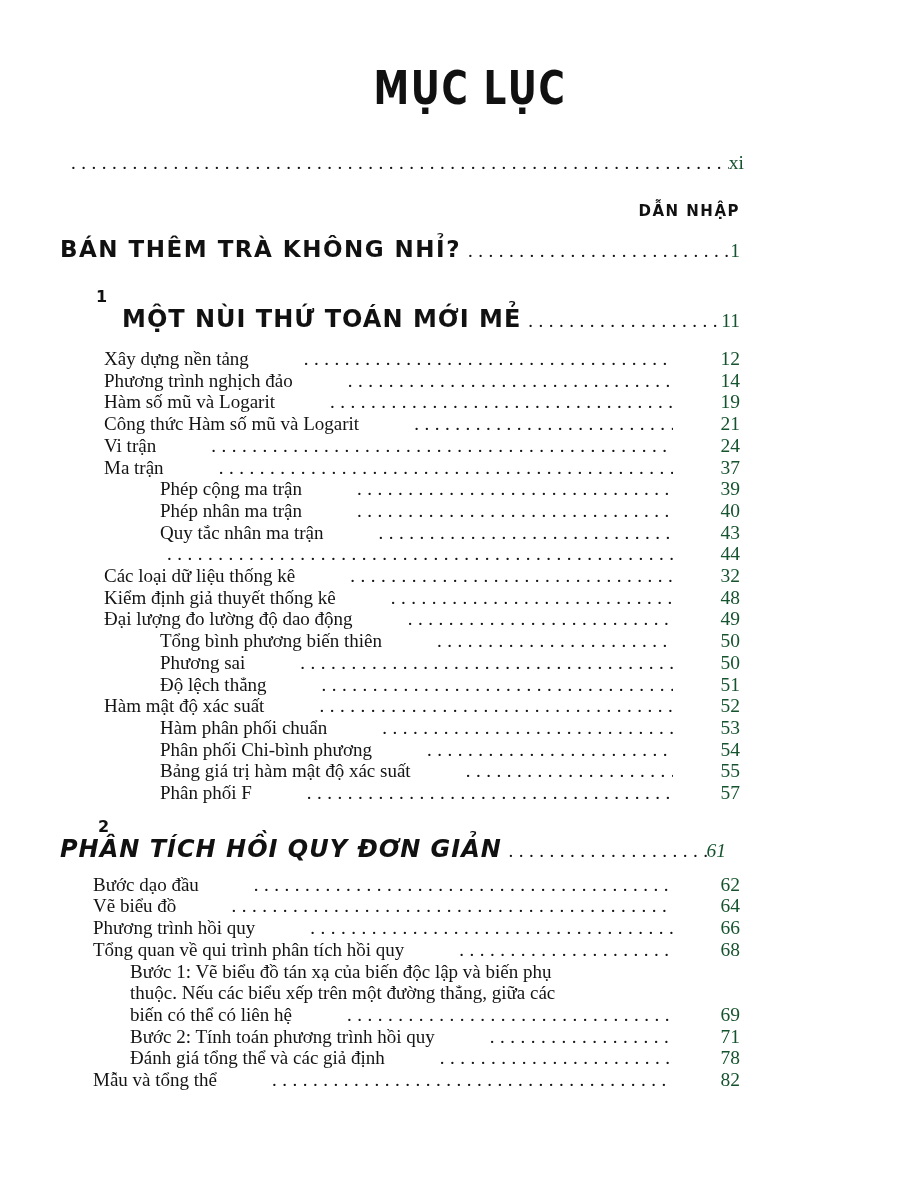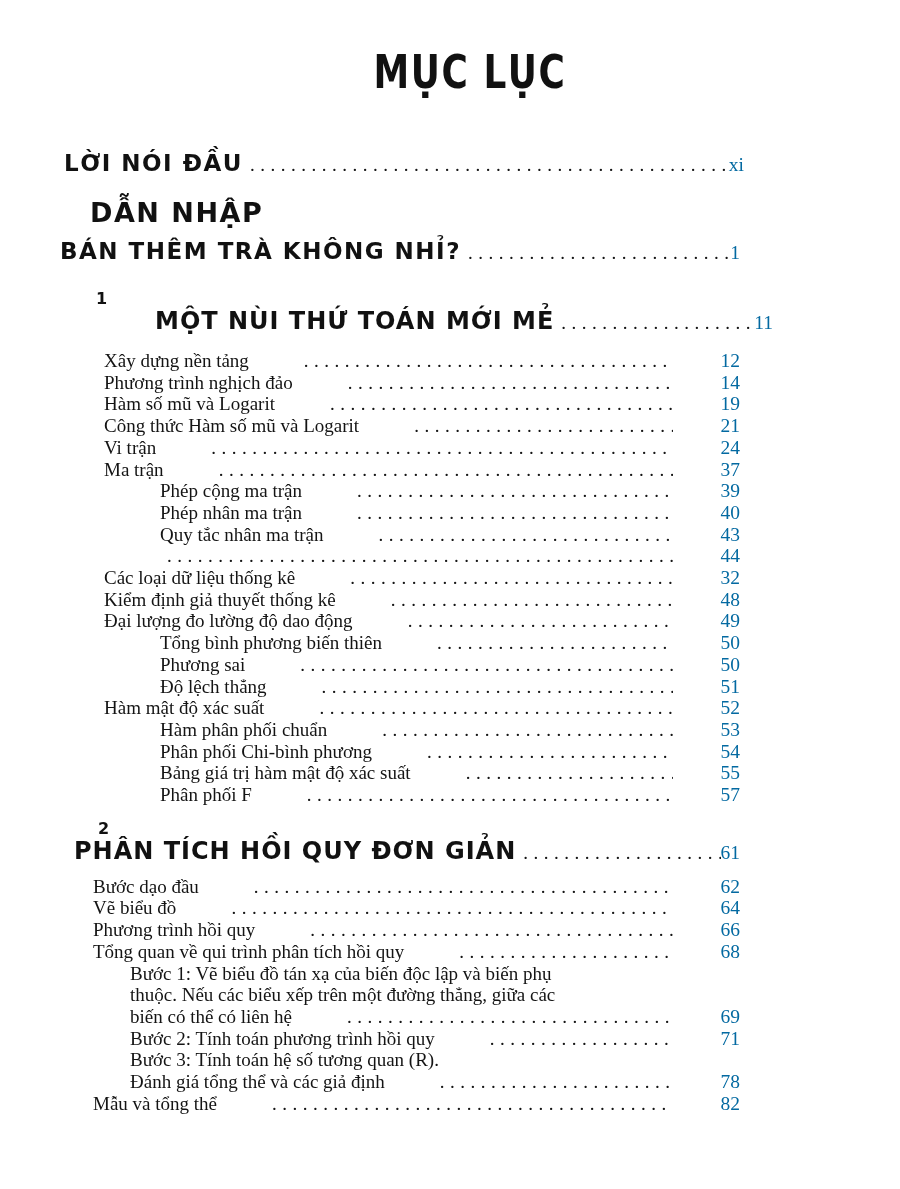--- a/index.html
+++ b/index.html
@@ -12,21 +12,21 @@
   }
   .sheet { position: relative; width: 900px; height: 1189px; background: #ffffff; }
 
   
   .display {
     font-family: "DejaVu Sans", "Liberation Sans", sans-serif;
     font-weight: 700;
     color: #111111;
   }
 
-  .title-wrap { padding-top: 48px; text-align: center; }
+  .title-wrap { padding-top: 64px; text-align: center; }
   h1.title {
     margin: 0;
     font-size: 46px;
     line-height: 48px;
     letter-spacing: 2px;
     transform: translateX(20px) scaleX(0.78);
   }
 
   .content { position: absolute; left: 60px; top: 94px; width: 680px; }
 
@@ -41,41 +41,41 @@
     font-family: "Liberation Serif", "DejaVu Serif", serif;
     font-size: 19px;
     letter-spacing: 5.5px;
     padding: 0 3px 0 7px;
     color: #161616;
   }
   .pagenum {
     font-family: "Liberation Serif", "DejaVu Serif", serif;
     font-size: 19.5px;
     white-space: nowrap;
-    color: #0369a1;
+    color: #14532d;
   }
 
   .display-row { line-height: 26px; }
   .display-row .label { font-size: 23px; letter-spacing: 1.5px; }
 
   .preface-row { margin-top: 56px; margin-left: 4px; }
 
   .intro-block { margin-top: 22px; }
-  .kicker { font-size: 27px; letter-spacing: 1.5px; line-height: 26px; margin-left: 30px; }
+  .kicker { font-size: 15px; letter-spacing: 1.5px; line-height: 26px; margin-left: 30px; text-align: right; }
   .intro-row { margin-top: 12px; }
 
   .chapter-1 { margin-top: 24px; }
   .chapter-2 { margin-top: 14px; }
   .chap-num { font-size: 16px; line-height: 18px; letter-spacing: 1px; }
   .chapter-1 .chap-num { margin-left: 36px; }
   .chapter-2 .chap-num { margin-left: 38px; }
   .chap-title-row { line-height: 27px; }
   .chap-title-row .label { font-size: 24px; letter-spacing: 1px; }
-  .chapter-1 .chap-title-row { margin-left: 95px; width: 618px; }
-  .chapter-2 .chap-title-row { margin-left: 14px; width: 666px; }
+  .chapter-1 .chap-title-row { margin-left: 62px; width: 618px; }
+  .chapter-2 .chap-title-row { width: 666px; font-style: italic; }
 
   .entries { margin-top: 14px; }
   .chapter-2 .entries { margin-top: 10px; }
 
   .entry-line {
     display: flex;
     align-items: baseline;
     line-height: 21.7px;
     font-size: 19px;
     gap: 48px;
@@ -91,21 +91,20 @@
 <body>
 
 <div class="sheet">
   <header class="title-wrap">
     <h1 class="display title">MỤC LỤC</h1>
   </header>
 
   <main class="content">
 
     <div class="row display-row preface-row">
-      <span class="display label">LỜI NÓI ĐẦU</span>
       <span class="leader">................................................................................................................................................................</span>
       <span class="pagenum">xi</span>
     </div>
 
     <div class="intro-block">
       <div class="display kicker">DẪN NHẬP</div>
       <div class="row display-row intro-row">
         <span class="display label">BÁN THÊM TRÀ KHÔNG NHỈ?</span>
         <span class="leader">................................................................................................................................................................</span>
         <span class="pagenum">1</span>
@@ -320,23 +319,20 @@
           </div>
           <div class="entry indent-1">
             <div class="entry-line">
               <span class="entry-label">Bước 2: Tính toán phương trình hồi quy</span>
               <span class="leader">................................................................................................................................................................</span>
               <span class="pagenum">71</span>
             </div>
           </div>
           <div class="entry indent-1">
             <div class="entry-line">
-              <span class="entry-label">Bước 3: Tính toán hệ số tương quan (R).</span>
-            </div>
-            <div class="entry-line">
               <span class="entry-label">Đánh giá tổng thể và các giả định</span>
               <span class="leader">................................................................................................................................................................</span>
               <span class="pagenum">78</span>
             </div>
           </div>
           <div class="entry indent-0">
             <div class="entry-line">
               <span class="entry-label">Mẫu và tổng thể</span>
               <span class="leader">................................................................................................................................................................</span>
               <span class="pagenum">82</span>

